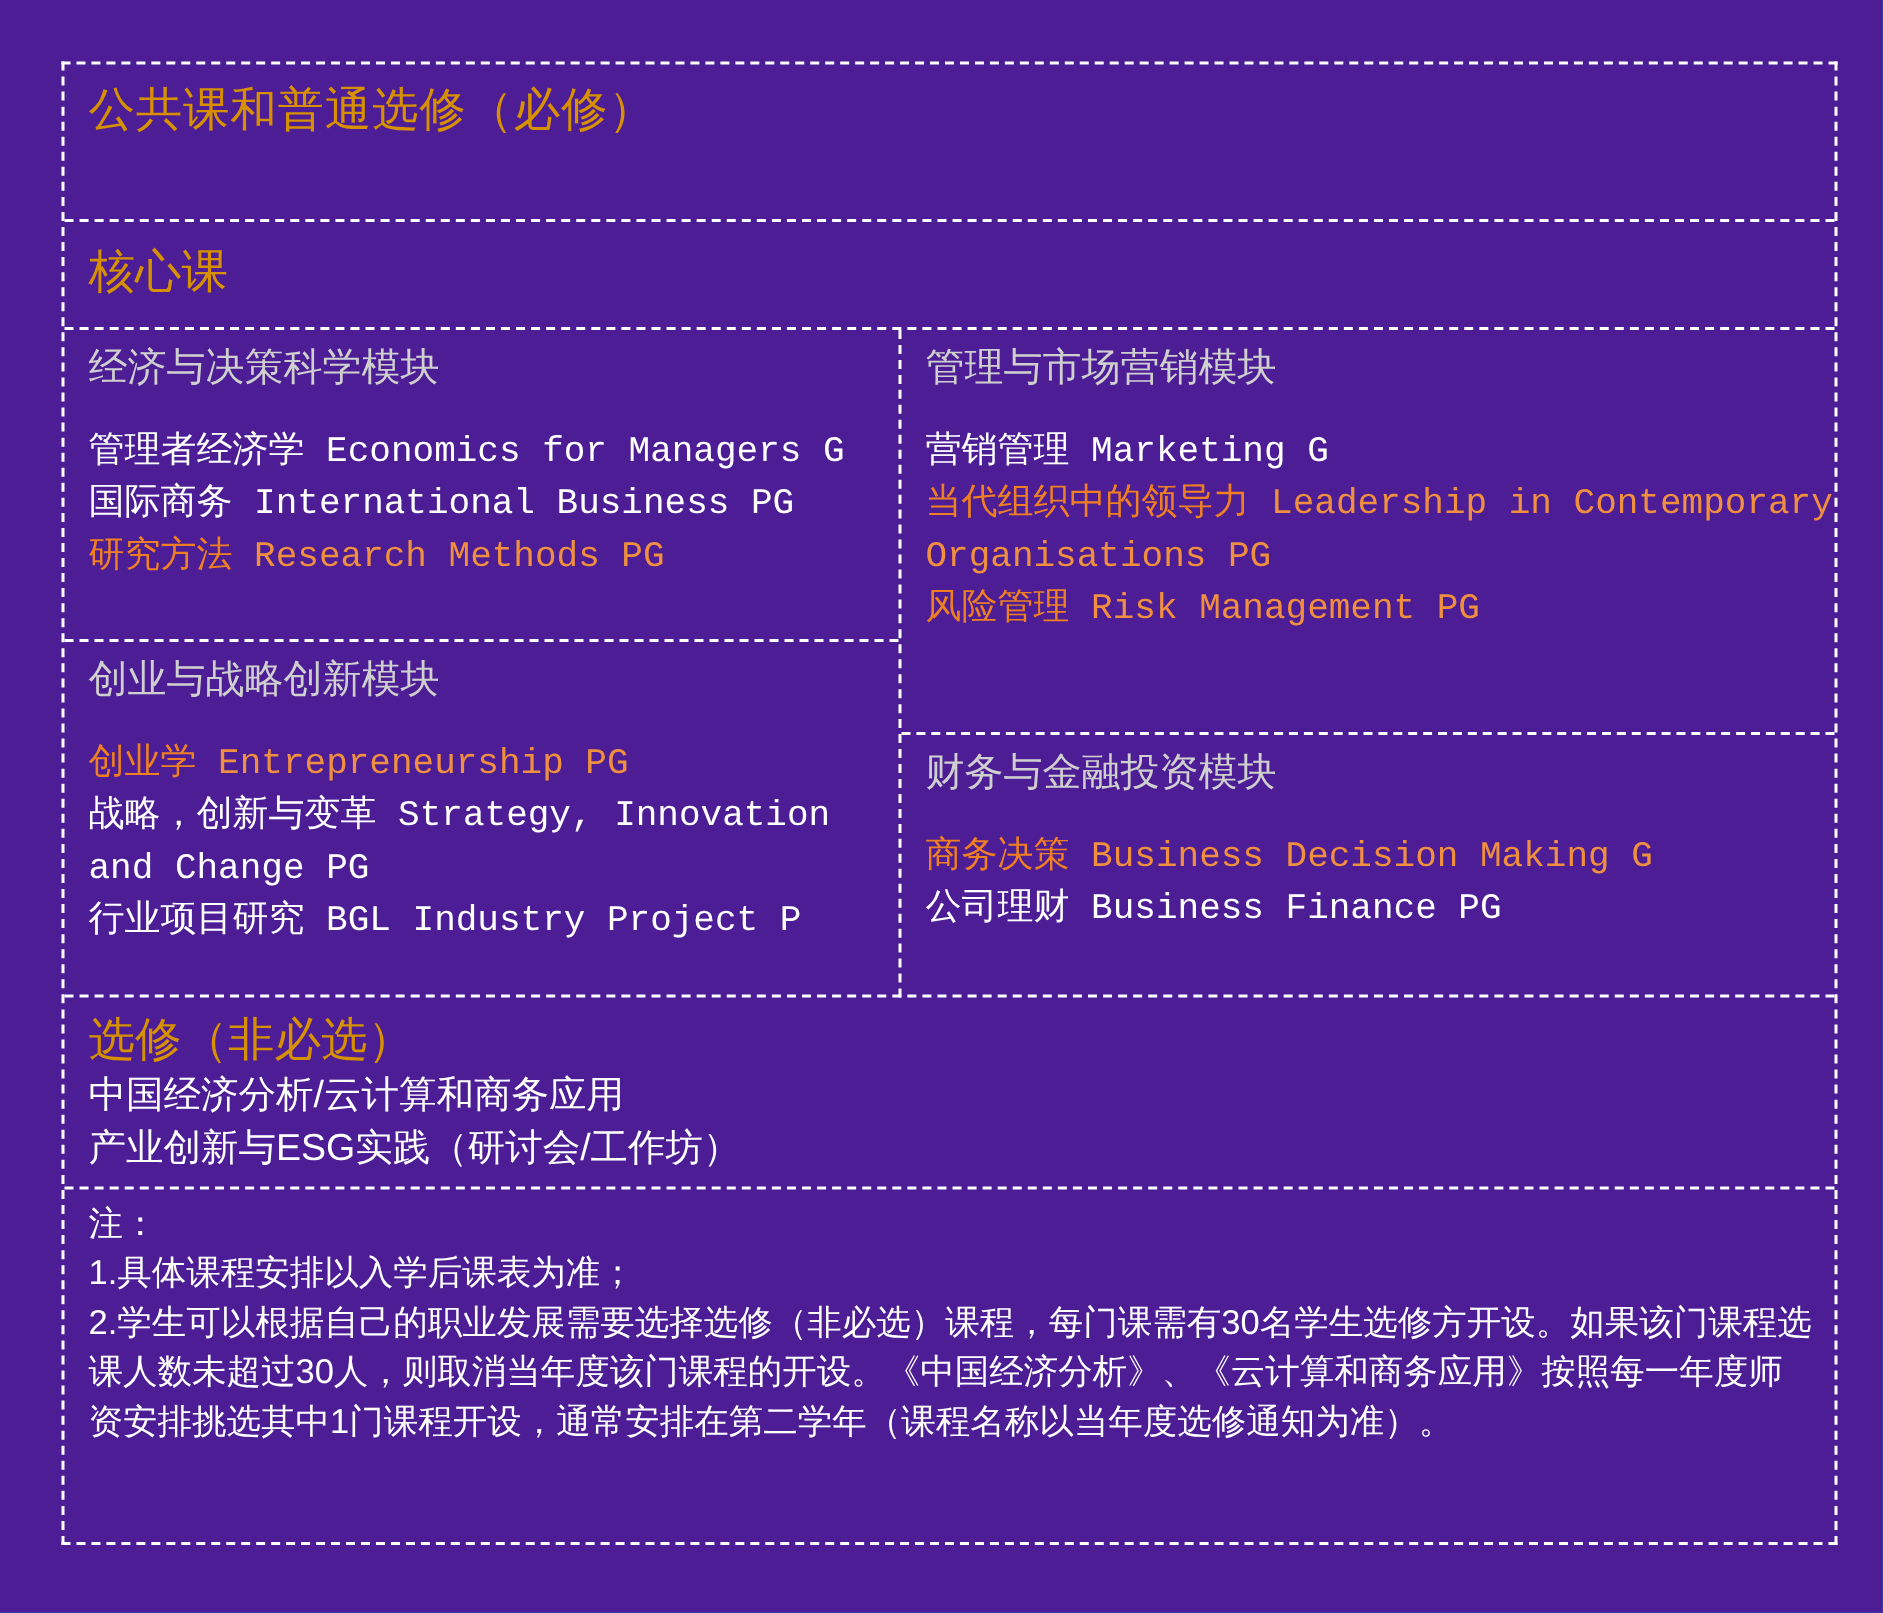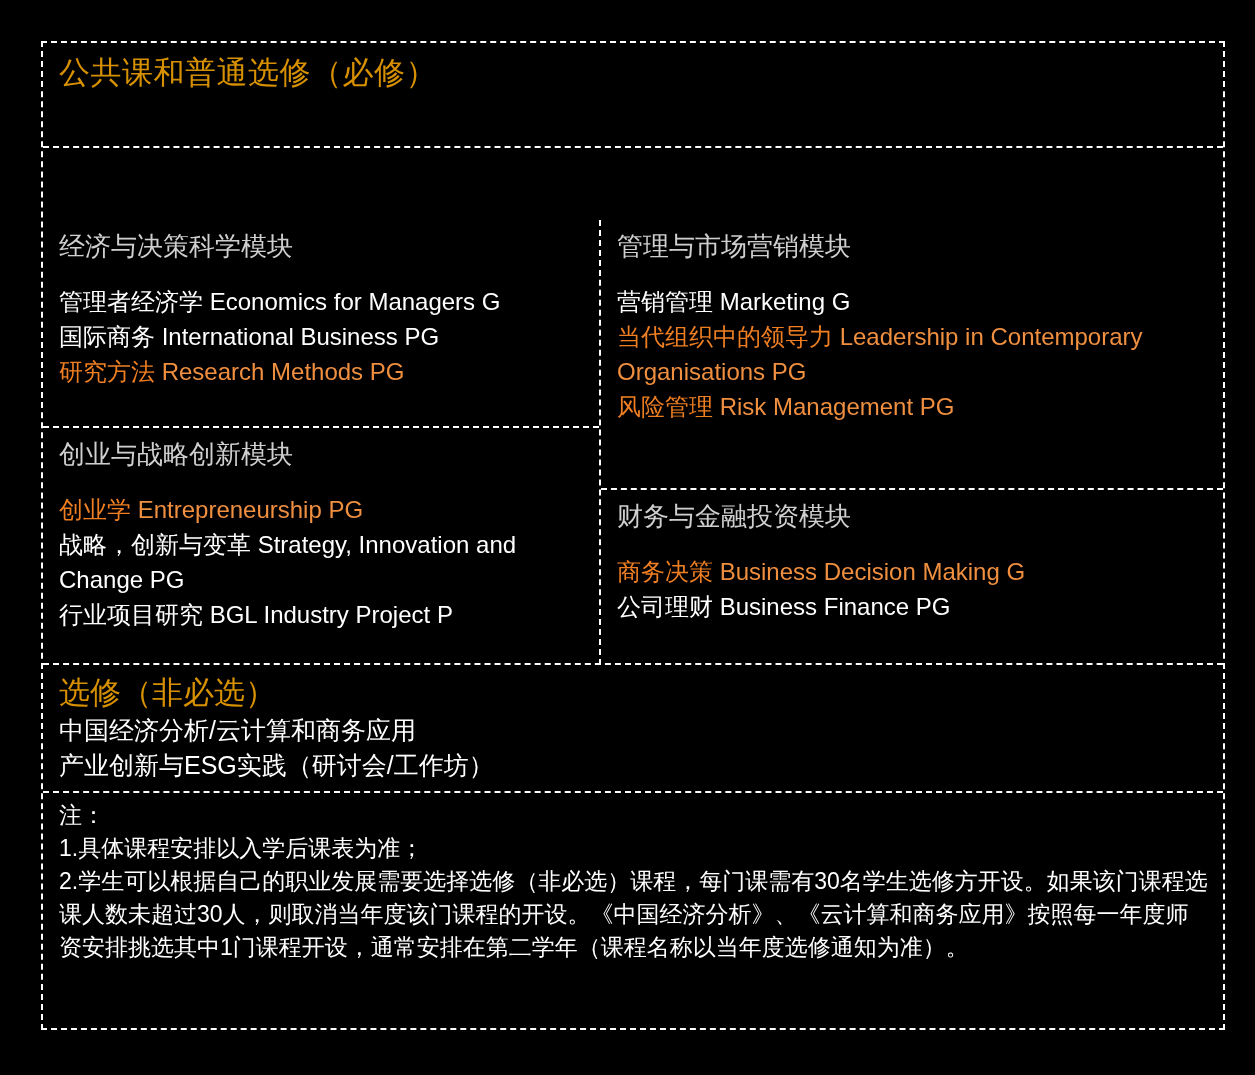--- a/index.html
+++ b/index.html
@@ -12,21 +12,21 @@
     height: 1075px;
     background: #00a0dd;
     font-family: "Liberation Sans", "DejaVu Sans", sans-serif;
     overflow: hidden;
   }
 
   .page {
     position: relative;
     width: 1255px;
     height: 1075px;
-    background: #000000;
+    background: #4c1d95;
     box-sizing: border-box;
   }
 
   
   .frame {
     position: absolute;
     left: 41px;
     top: 41px;
     width: 1184px;
     height: 989px;
@@ -105,20 +105,21 @@
     left: 558px;
     top: 0;
     width: 622px;
     height: 445px;
     box-sizing: border-box;
   }
 
   .module {
     box-sizing: border-box;
     padding: 8px 0 6px 16px;
+    font-family: Liberation Mono, monospace;
   }
   .module .mod-title {
     font-size: 26px;
     line-height: 36px;
     margin-bottom: 20px;
   }
   .module .course {
     font-size: 24px;
     line-height: 35px;
   }
@@ -186,20 +187,23 @@
 </head>
 <body>
 
 <div class="page">
   <div class="frame">
 
     <div class="sec-public">
       <div class="title c-heading">公共课和普通选修（必修）</div>
     </div>
 
+    <div class="sec-core-head">
+      <div class="title c-heading">核心课</div>
+    </div>
 
     <div class="sec-core-body">
 
       <div class="col-left">
 
         <div class="module mod-econ">
           <div class="mod-title c-module">经济与决策科学模块</div>
           <div class="course c-white">
             <span>管理者经济学</span>
             <span class="en"> Economics for Managers G</span>

